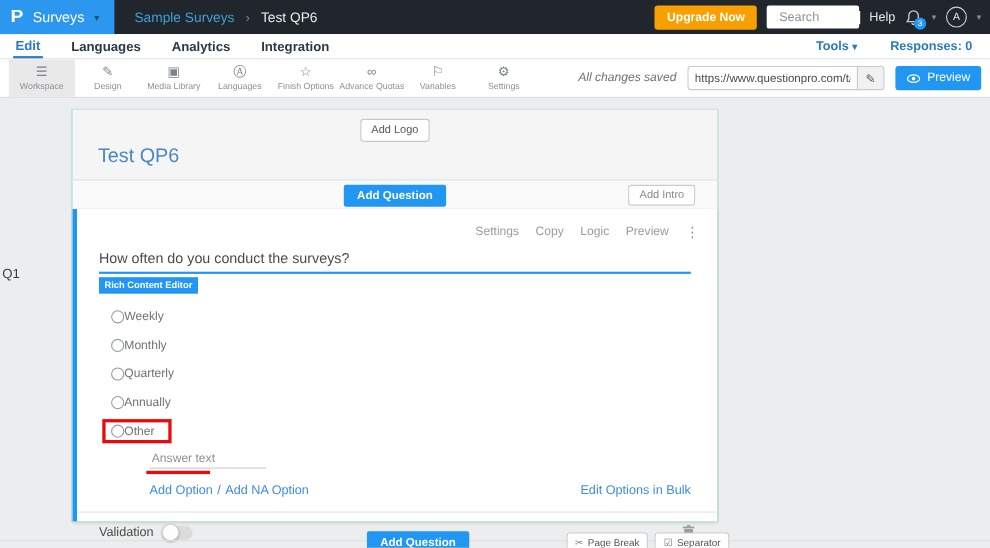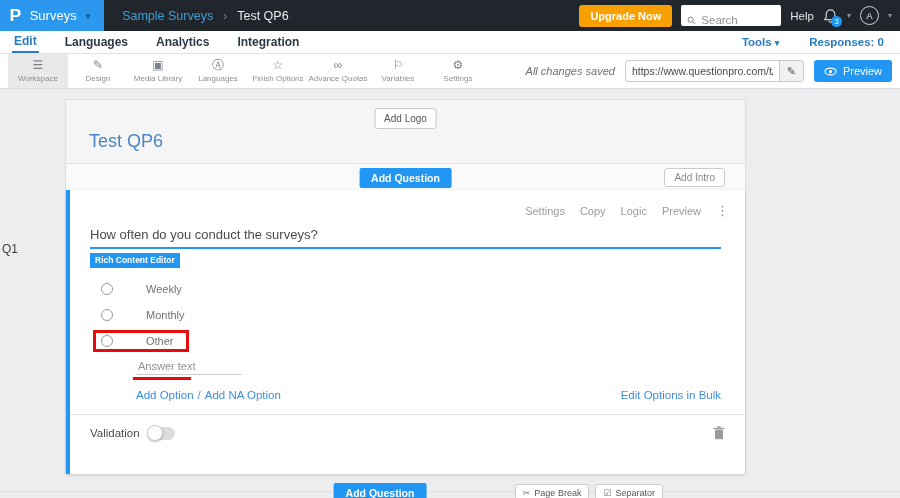--- a/index.html
+++ b/index.html
@@ -13,22 +13,22 @@
   .logo { color:#fff; font-weight:bold; font-size:16px; line-height:1; transform:scaleX(1.1); }
   .brand-label { color:#fff; font-size:13px; }
   .brand-caret { color:rgba(0,20,40,.55); font-size:9px; }
   .crumbs { display:flex; align-items:center; gap:10px; margin-left:18px; font-size:12.5px; }
   .crumb-parent { color:#3f9fd8; }
   .crumb-sep { color:#7d848d; font-size:12px; }
   .crumb-current { color:#e9ebed; }
   .top-right { margin-left:auto; display:flex; align-items:center; gap:9px; padding-right:8px; }
   .upgrade { background:#f7a000; color:#fff; font-size:11px; font-weight:bold;
              padding:5px 11px; border-radius:3px; border:none; cursor:pointer; }
-  .searchbox { display:flex; align-items:flex-end; gap:5px; background:#fff; border-radius:2px;
-               height:21px; width:100px; padding:0 6px; }
+  .searchbox { display:flex; align-items:center; gap:5px; background:#fff; border-radius:2px;
+               height:21px; width:84px; padding:0 6px; }
   .searchbox input { border:none; outline:none; width:74px; font-size:11.5px; color:#444;
                      font-family:inherit; }
   .searchbox input::placeholder { color:#8d9299; }
   .help { color:#e4e6e8; font-size:11.5px; }
   .bell-wrap { position:relative; display:flex; align-items:center; }
   .badge { position:absolute; right:-4px; bottom:-3px; width:11px; height:11px; border-radius:50%;
            background:#2196f3; color:#fff; font-size:7.5px; display:flex; align-items:center;
            justify-content:center; }
   .mini-caret { color:#8a9099; font-size:8px; }
   .avatar { width:19px; height:19px; border-radius:50%; border:1px solid #cfd3d8; color:#e2e5e8;
@@ -60,21 +60,21 @@
                   padding:0 6px; font-family:inherit; }
   .url-pencil { background:#f1f1f1; border-left:1px solid #c9cacc; width:24px; height:100%;
                 display:flex; align-items:center; justify-content:center; font-size:11px;
                 color:#555; cursor:pointer; }
   .preview-btn { background:#2196f3; border:none; color:#fff; border-radius:3px; font-size:11px;
                  padding:5px 10px; display:flex; gap:6px; align-items:center; cursor:pointer; }
 
   
   .main { position:relative; height:413px; background:#ecedee; }
   .q-id { position:absolute; left:2px; top:143px; font-size:12px; color:#3b3b3b; }
-  .card { width:681px; margin:10px 0 0 65px; border:1px solid #dcdddf; border-bottom:none;
+  .card { width:588px; margin:10px 0 0 65px; border:1px solid #dcdddf; border-bottom:none;
           background:#5eead4; }
   .card-head { position:relative; height:64px; background:#f5f5f6; border-bottom:1px solid #e3e3e4; }
   .add-logo { position:absolute; left:50%; top:8px; transform:translateX(-50%); background:#fff;
               border:1px solid #c8c8c8; border-radius:3px; font-size:10px; color:#555;
               padding:4px 9px; cursor:pointer; font-family:inherit; }
   .survey-title { position:absolute; left:23px; top:31px; font-size:18px; color:#4a86c5; }
   .btn-row { position:relative; height:26px; background:#fafafa; }
   .add-q { position:absolute; left:50%; top:4px; transform:translateX(-50%); background:#2196f3;
            border:none; color:#fff; font-size:10.5px; font-weight:bold; padding:4px 12px;
            border-radius:2px; cursor:pointer; font-family:inherit; }
@@ -91,21 +91,21 @@
   .kebab { color:#8a8a8a; font-size:13px; cursor:pointer; letter-spacing:0; }
   .q-body { padding:37px 24px 0 20px; }
   .q-text { font-size:13px; color:#4a4a4a; padding-bottom:5px; border-bottom:2px solid #2196f3;
             cursor:text; }
   .rce-tag { display:inline-block; background:#2196f3; color:#fff; font-size:8.5px;
              font-weight:bold; padding:2px 5px 3px; }
   .options { margin:8px 0 0 11px; }
   .opt { display:flex; align-items:center; height:26px; }
   .radio { width:12px; height:12px; border:1px solid #979ca2; border-radius:50%;
            background:#fff; cursor:pointer; flex:0 0 auto; }
-  .opt-label { font-size:11px; color:#6d7278; margin-left:33px; cursor:text; }
+  .opt-label { font-size:11px; color:#6d7278; margin-left:0; cursor:text; }
   .red-box { display:inline-flex; align-items:center; border:3px solid #e60c0c;
              padding:2px 12px 2px 5px; margin-left:-8px; }
   .answer-wrap { margin:2px 0 0 46px; }
   .answer-wrap input { border:none; border-bottom:1px solid #ccc; outline:none; width:106px;
                        font-size:11px; color:#6d7278; padding:1px 2px 2px; font-family:inherit; }
   .answer-wrap input::placeholder { color:#8d9299; }
   .red-underline { width:58px; height:3px; background:#e60c0c; margin:2px 0 0 43px; }
   .addopt-row { display:flex; align-items:center; margin:9px 0 0 46px; font-size:11.5px; }
   .addopt-row .lnk { color:#3e8ede; cursor:pointer; }
   .addopt-row .slash { color:#3e8ede; margin:0 4px; }
@@ -270,20 +270,28 @@
         <div class="options">
           <div class="opt">
             <span class="radio"></span>
             <span class="opt-label">Weekly</span>
           </div>
           <div class="opt">
             <span class="radio"></span>
             <span class="opt-label">Monthly</span>
           </div>
           <div class="opt">
+            <span class="radio"></span>
+            <span class="opt-label">Quarterly</span>
+          </div>
+          <div class="opt">
+            <span class="radio"></span>
+            <span class="opt-label">Annually</span>
+          </div>
+          <div class="opt">
             <span class="red-box">
               <span class="radio"></span>
               <span class="opt-label">Other</span>
             </span>
           </div>
         </div>
 
         <div class="answer-wrap">
           <input placeholder="Answer text" style="">
         </div>

